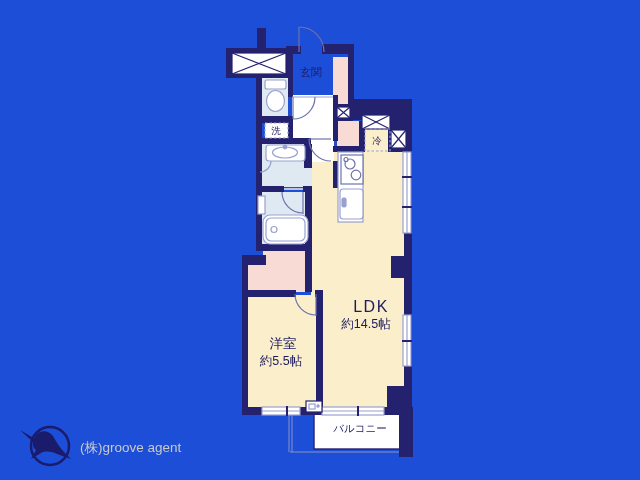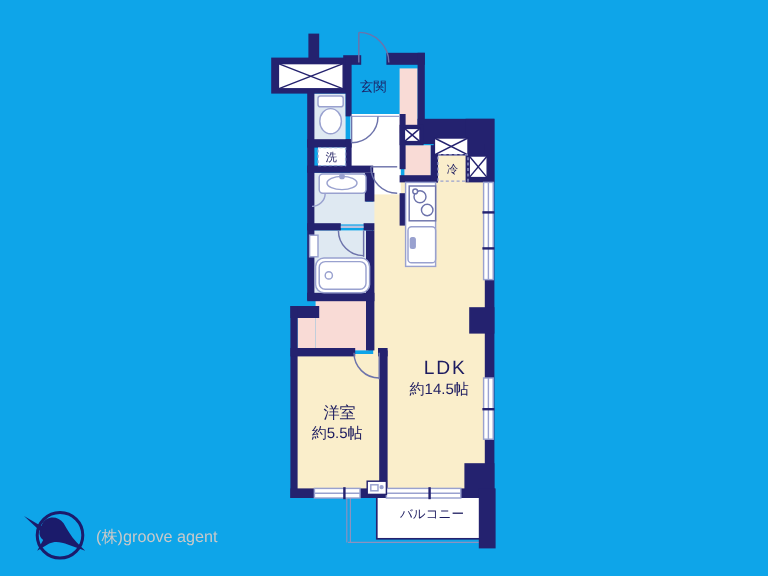--- a/index.html
+++ b/index.html
@@ -1,16 +1,16 @@
 <!DOCTYPE html>
 <html><head>
 <meta charset="utf-8">
 <style>
   html,body{margin:0;padding:0;background:#ffffff;}
-  .stage{position:relative;width:640px;height:480px;background:#0ea5e9;overflow:hidden;
+  .stage{position:relative;width:640px;height:480px;background:#1d4ed8;overflow:hidden;
          font-family:"Liberation Sans","DejaVu Sans",sans-serif;}
   svg{display:block}
   text{font-family:"Liberation Sans","DejaVu Sans",sans-serif;}
   .rlabel{fill:#1d1c60;}
   .company{fill:#c9c9c9;}
 </style>
 </head>
 <body>
 
 <div class="stage">

